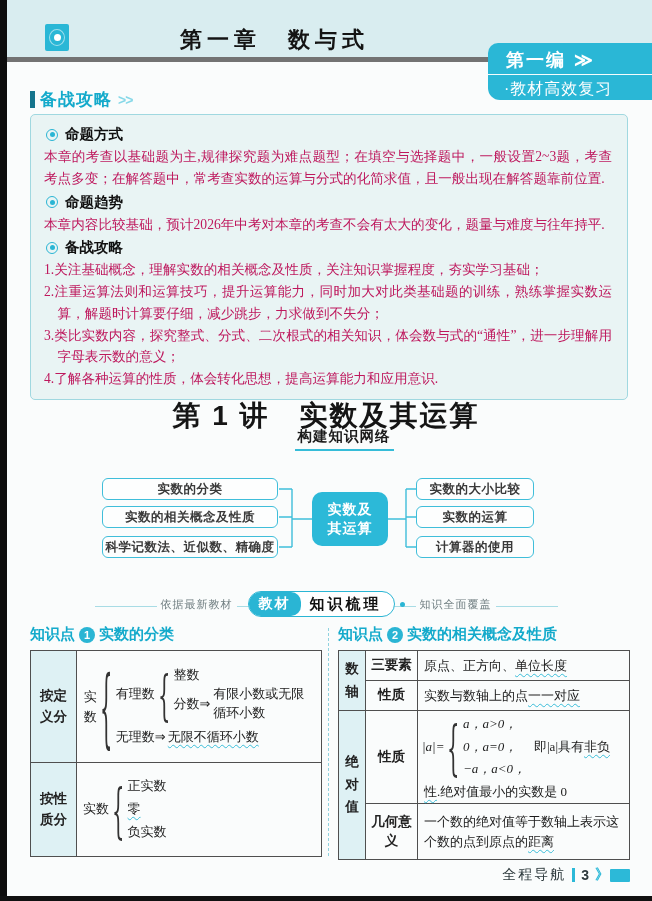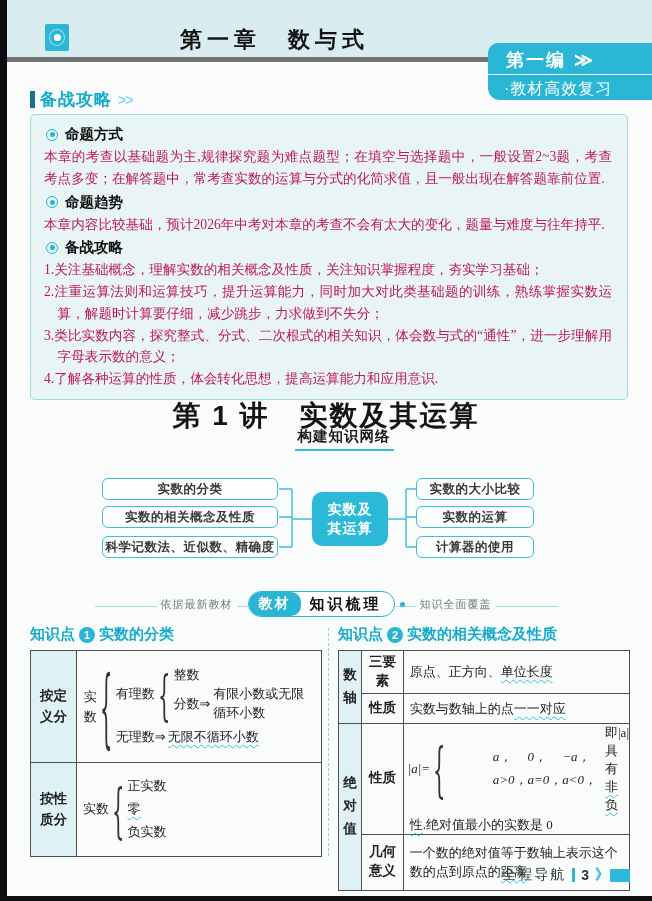--- a/index.html
+++ b/index.html
@@ -80,21 +80,21 @@
   .col { display:flex; flex-direction:column; justify-content:center; }
   .row { display:flex; align-items:center; }
   .gap6 > * + * { margin-top:5px; }
   .root2 { width:1.1em; word-break:break-all; text-align:center; line-height:1.5; }
   .wavy { text-decoration:underline; text-decoration-style:wavy; text-decoration-color:#39bdd8; text-decoration-thickness:1px; text-underline-offset:3px; }
 
   
   .cell { font-size:13px; line-height:1.5; padding:3px 6px; }
   .lbl { font-size:13.5px; text-align:center; padding:2px 3px; line-height:1.4; }
   .abs-formula { display:flex; align-items:center; font-size:13px; padding-left:4px; }
-  .abs-cases { display:flex; flex-direction:row; line-height:1.75; font-style:italic;margin-left:44px; }
+  .abs-cases { display:flex; flex-direction:column; line-height:1.75; font-style:italic; }
   .abs-cases span { font-style:italic; }
   .abs-note { margin-left:8px; font-style:normal; }
   .abs-line2 { font-size:13px; padding:2px 6px 0; }
   .math { font-style:italic; }
 
   
   .footer { position:absolute; right:22px; top:866px; display:flex; align-items:center; gap:6px; }
   .footer .nav { font-size:14px; font-weight:normal; color:#2e3a3d; letter-spacing:2px; }
   .footer .sep { width:3px; height:14px; background:#2cb9d8; }
   .footer .pg { font-size:14px; font-weight:bold; color:#2e3a3d; }

